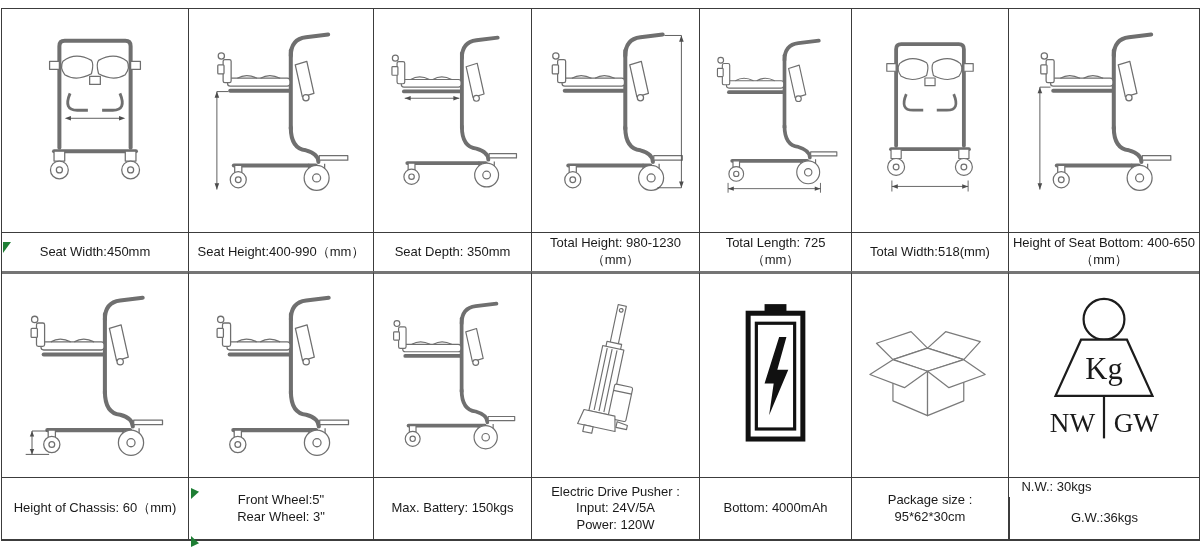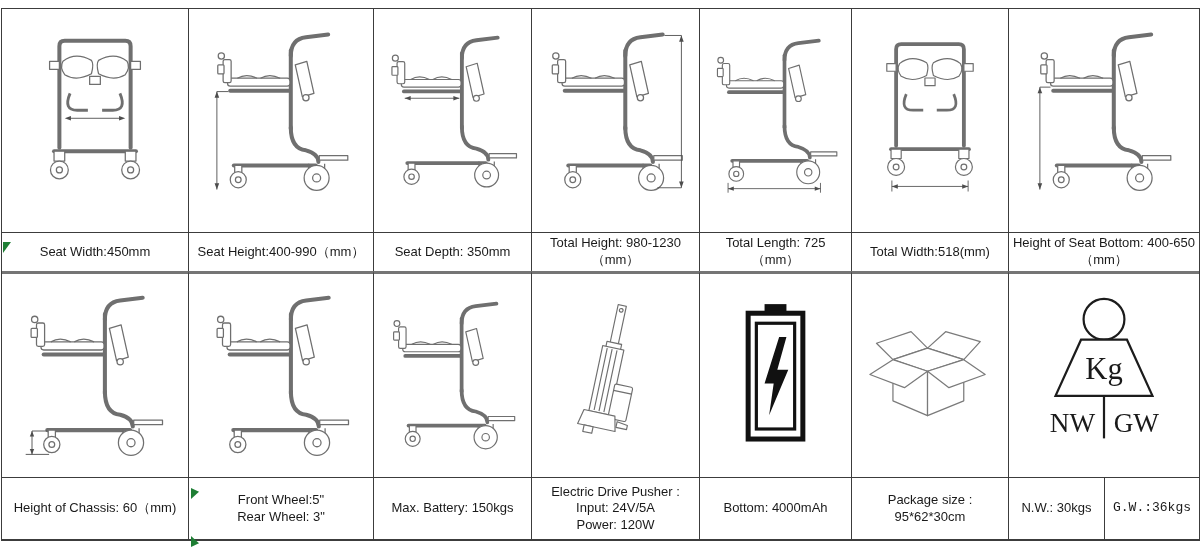--- a/index.html
+++ b/index.html
@@ -21,24 +21,24 @@
   .tube{stroke:#6f6f6f;stroke-width:4.5;fill:none;stroke-linecap:round;stroke-linejoin:round;}
   .thin{stroke:#6f6f6f;stroke-width:1.4;fill:#fff;stroke-linejoin:round;}
   .thin .nf{fill:none;}
   .dim line{stroke:#4d4d4d;stroke-width:1;}
   .dim polygon{fill:#4d4d4d;stroke:none;}
   .boxart{stroke:#7a7a7a;stroke-width:1.5;fill:#fff;stroke-linejoin:round;}
   .batt{stroke:#111;fill:none;}
   .wline{stroke:#1c1c1c;stroke-width:2.6;fill:none;}
   .wfill{fill:#fff;stroke:#1c1c1c;stroke-width:2.6;}
   .wtext{font-family:"Liberation Serif","DejaVu Serif",serif;fill:#1a1a1a;}
-  .split{display:flex;align-items:stretch;padding:0;}
+  .split{display:flex;align-items:stretch;padding:0;flex-direction:column;}
   .subcell{display:flex;align-items:center;justify-content:center;}
   .subcell.nw{width:95px;}
-  .subcell.gw{flex:1;border-left:1px solid #3c3c3c;font-family:Liberation Mono, monospace;}
+  .subcell.gw{flex:1;border-left:1px solid #3c3c3c;}
   .marker{position:absolute;width:8px;height:11px;background:#1e7e34;}
   .m1{left:1px;top:233px;clip-path:polygon(0 0,100% 0,0 100%);}
   .m2{left:189px;top:479px;clip-path:polygon(0 0,100% 35%,0 100%);}
   .m3{left:189px;top:527px;clip-path:polygon(0 100%,100% 65%,0 0);}
 </style>
 </head>
 <body>
 
 <svg width="0" height="0" style="position:absolute">
   <defs>

